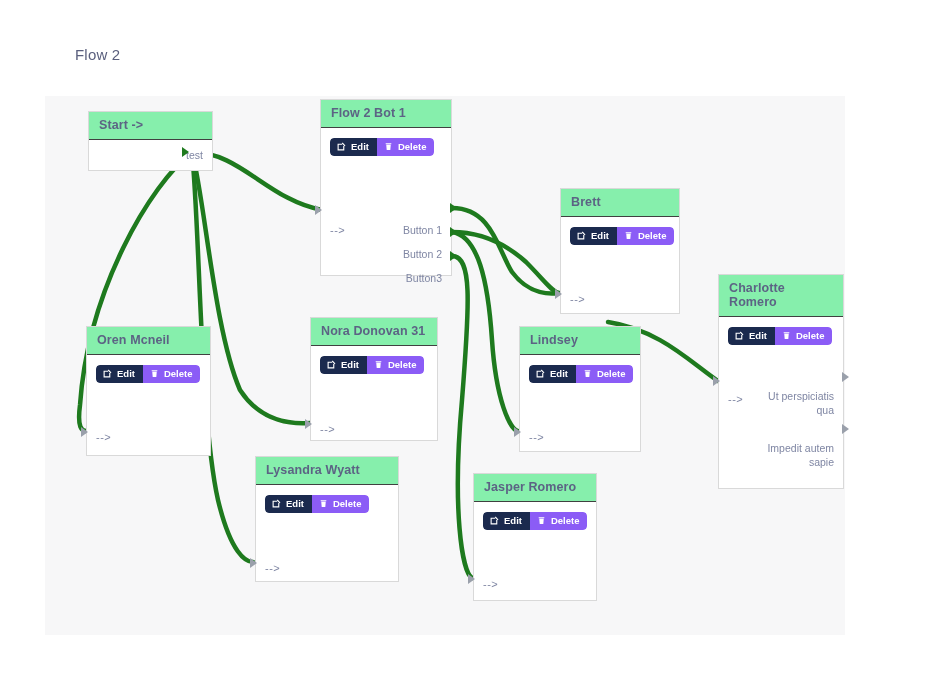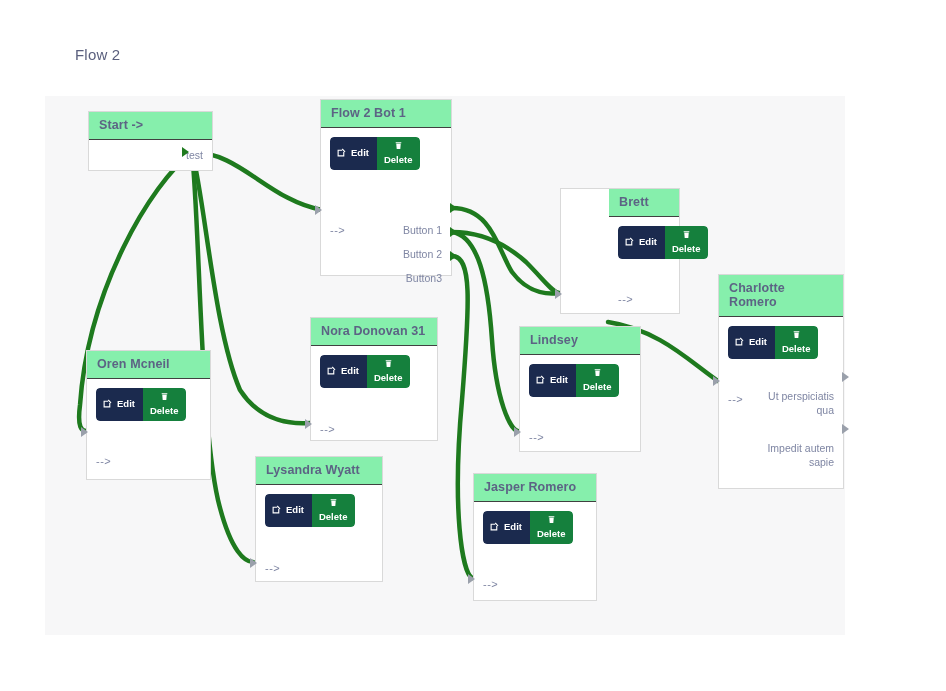--- a/index.html
+++ b/index.html
@@ -100,21 +100,21 @@
     font-size: 9.5px;
     font-weight: bold;
     color: #ffffff;
     padding: 4px 8px 5px 7px;
     font-family: "Liberation Sans", sans-serif;
     cursor: pointer;
     line-height: 1;
     white-space: nowrap;
   }
   .btn-edit { background: #1b2a4e; border-radius: 4px 0 0 4px; }
-  .btn-delete { background: #15803d; border-radius: 0 4px 4px 0; flex-direction: column; }
+  .btn-delete { background: #8b5cf6; border-radius: 0 4px 4px 0; }
   .btn svg { display:block; }
 
   
   .port-in {
     position: absolute;
     left: 9px;
     font-size: 11px;
     color: #7f86a3;
     font-family: "Liberation Sans", sans-serif;
     letter-spacing: .5px;
@@ -208,21 +208,21 @@
       <div class="port-out" style="top:96px;">Button 1</div>
       <div class="port-out" style="top:120px;">Button 2</div>
       <div class="port-out" style="top:144px;">Button3</div>
     </div>
   </div>
   <div class="nub nub-in" style="left:315px; top:205px;"></div>
   <div class="nub nub-out" style="left:450px; top:203px;"></div>
   <div class="nub nub-out" style="left:450px; top:227px;"></div>
   <div class="nub nub-out" style="left:450px; top:251px;"></div>
 
-  <div class="node" style="left:86px; top:326px; width:125px; height:130px;margin-top:24px;">
+  <div class="node" style="left:86px; top:326px; width:125px; height:130px;">
     <div class="node-header">Oren Mcneil</div>
     <div class="node-body">
       <div class="btn-group">
         <button class="btn btn-edit">
           <span>
             <svg width="9" height="9" viewBox="0 0 16 16">
                 <path fill="#ffffff" d="M1 3h8v2H3v8h8V7h2v8H1V3z"></path>
                 <path fill="#ffffff" d="M10 1l5 5-1.5 1.5-5-5L10 1z"></path>
               </svg>
           </span>
@@ -262,21 +262,21 @@
               </svg>
           </span>
           <span>Delete</span>
         </button>
       </div>
       <div class="port-in" style="top:77px;">--&gt;</div>
     </div>
   </div>
   <div class="nub nub-in" style="left:305px; top:419px;"></div>
 
-  <div class="node" style="left:255px; top:456px; width:128px; height:126px;">
+  <div class="node" style="left:255px; top:456px; width:144px; height:126px;">
     <div class="node-header">Lysandra Wyatt</div>
     <div class="node-body">
       <div class="btn-group">
         <button class="btn btn-edit">
           <span>
             <svg width="9" height="9" viewBox="0 0 16 16">
                 <path fill="#ffffff" d="M1 3h8v2H3v8h8V7h2v8H1V3z"></path>
                 <path fill="#ffffff" d="M10 1l5 5-1.5 1.5-5-5L10 1z"></path>
               </svg>
           </span>
@@ -289,21 +289,21 @@
               </svg>
           </span>
           <span>Delete</span>
         </button>
       </div>
       <div class="port-in" style="top:77px;">--&gt;</div>
     </div>
   </div>
   <div class="nub nub-in" style="left:250px; top:558px;"></div>
 
-  <div class="node" style="left:560px; top:188px; width:120px; height:126px;padding-left:48px;">
+  <div class="node" style="left:560px; top:188px; width:120px; height:126px;">
     <div class="node-header">Brett</div>
     <div class="node-body">
       <div class="btn-group">
         <button class="btn btn-edit">
           <span>
             <svg width="9" height="9" viewBox="0 0 16 16">
                 <path fill="#ffffff" d="M1 3h8v2H3v8h8V7h2v8H1V3z"></path>
                 <path fill="#ffffff" d="M10 1l5 5-1.5 1.5-5-5L10 1z"></path>
               </svg>
           </span>

